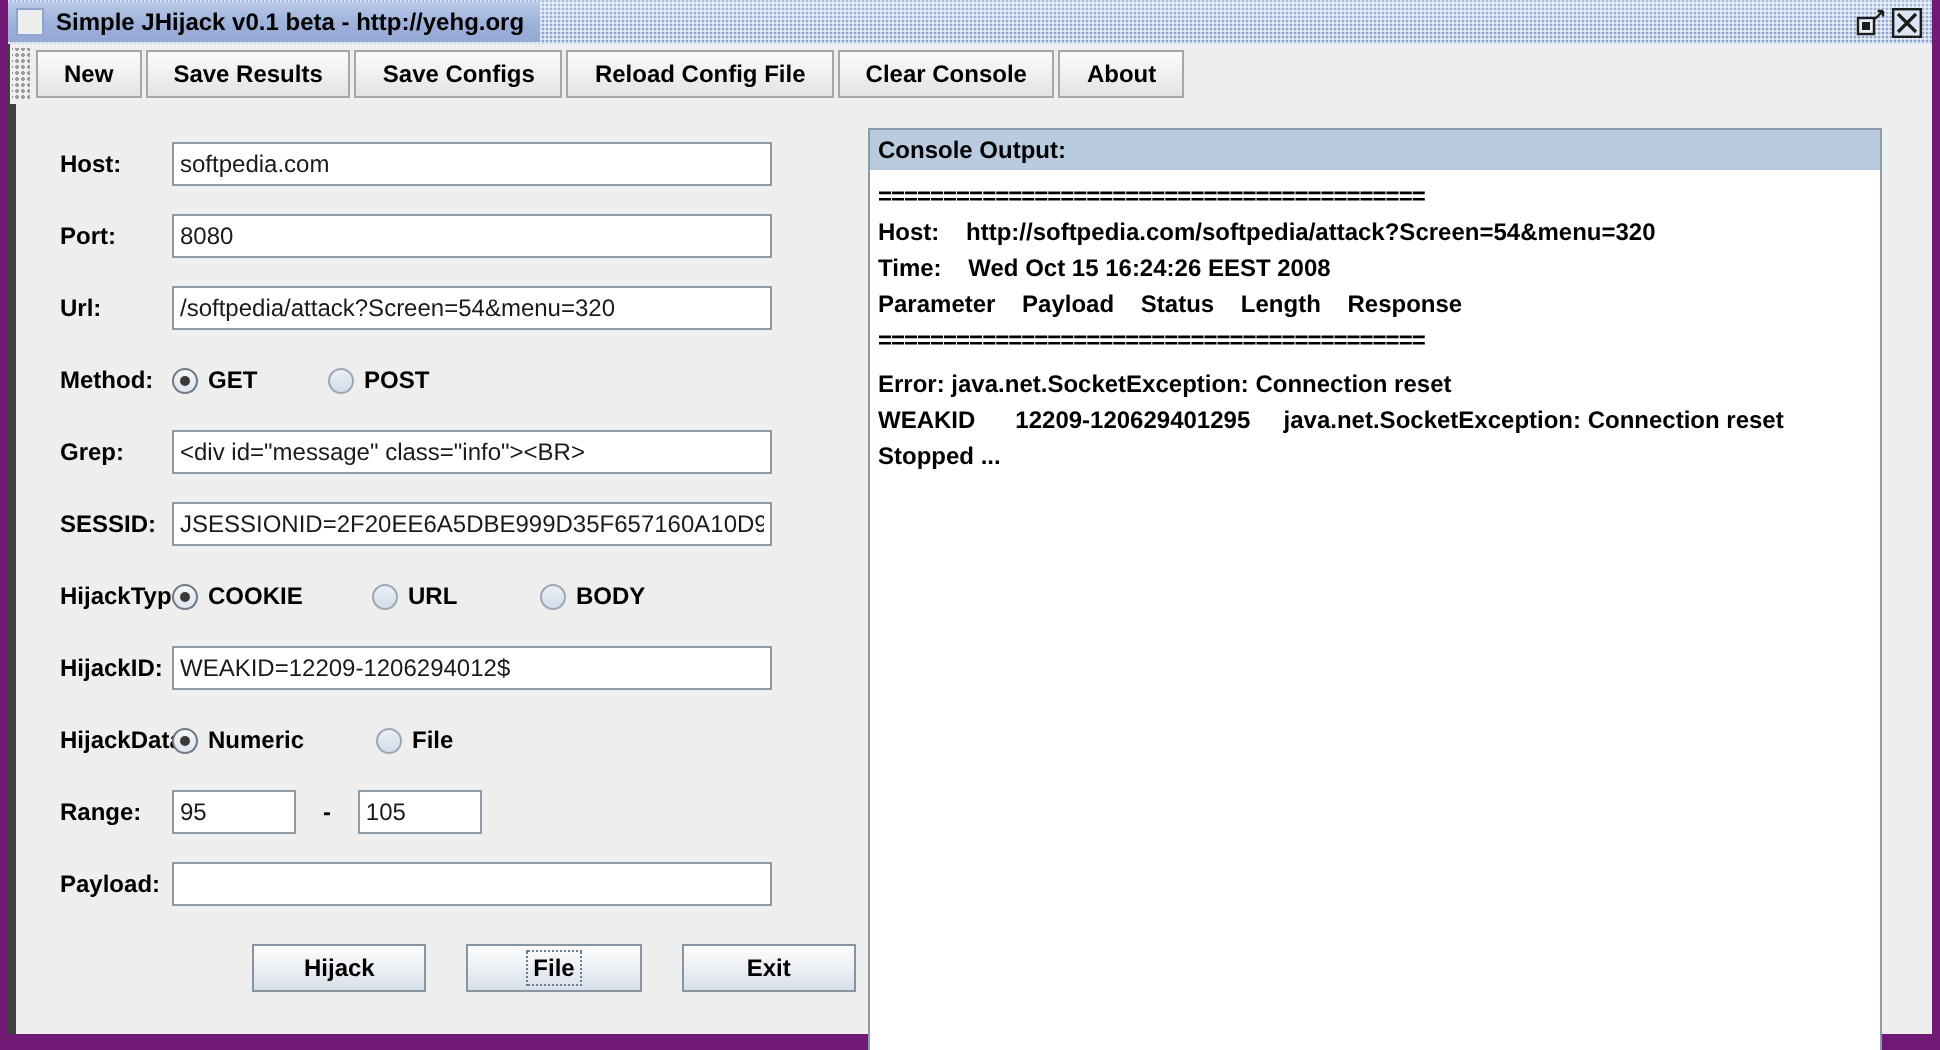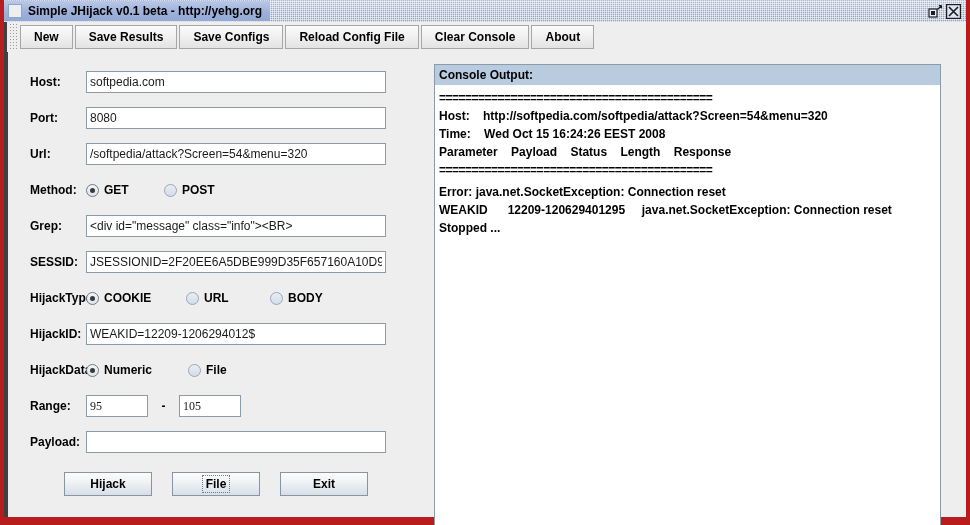--- a/index.html
+++ b/index.html
@@ -9,21 +9,21 @@
     overflow: hidden;
     background: #ffffff;
     font-family: "Liberation Sans", sans-serif;
   }
 
   
   .window {
     position: absolute;
     left: 0; top: 0;
     width: 970px; height: 525px;
-    background: #b91c1c;
+    background: #701a75;
     padding: 0 4px 4px 4px;
   }
 
   
   .titlebar {
     position: relative;
     height: 22px;
     display: flex;
     align-items: center;
     background:
@@ -60,21 +60,21 @@
     display: flex; align-items: center; justify-content: center;
   }
   .tbtn svg { display: block; }
 
   
   .toolbar {
     height: 30px;
     background: #eeeeee;
     display: flex;
     align-items: center;
-    border-left: 3px solid #404040;
+    border-left: 1px solid #404040;
   }
   .grip {
     width: 9px; height: 26px;
     margin: 0 2px 0 1px;
     background-image: radial-gradient(#9a9a9a 40%, transparent 41%);
     background-size: 3px 3px;
     background-position: 1px 2px;
     flex: 0 0 auto;
   }
   .tb-btn {
@@ -129,21 +129,20 @@
     padding: 1px 3px;
     font-family: "Liberation Sans", sans-serif;
     font-size: 12px;
     color: #1a1a1a;
     background: #ffffff;
     border: 1px solid #8c9ba8;
     outline: none;
   }
   input[type="text"].txt.small {
     width: 62px;
-    font-family: Liberation Serif, serif;
   }
 
   .radio-group { display: flex; align-items: center; }
   .radio-item {
     display: flex; align-items: center;
     font-size: 12px; font-weight: bold; color: #000;
     white-space: nowrap;
     cursor: default;
   }
   .radio-mark {
@@ -173,21 +172,21 @@
     width: 22px;
     text-align: center;
     font-size: 12px;
     font-weight: bold;
     color: #000;
   }
 
   .button-row {
     display: flex;
     gap: 20px;
-    padding-left: 56px;
+    padding-left: 118px;
     margin-top: 12px;
   }
   .action-btn {
     width: 88px; height: 24px;
     font-size: 12px; font-weight: bold; color: #000;
     background: linear-gradient(180deg, #fcfcfc 0%, #eef1f5 45%, #d8dfe8 100%);
     border: 1px solid #8795a3;
     display: flex; align-items: center; justify-content: center;
     cursor: default;
   }

